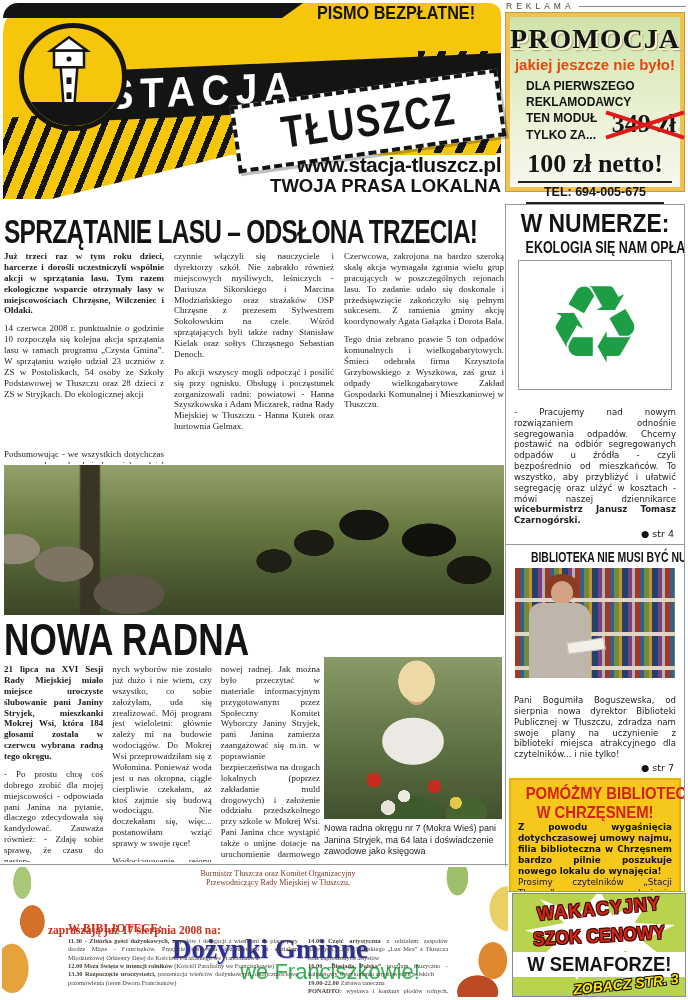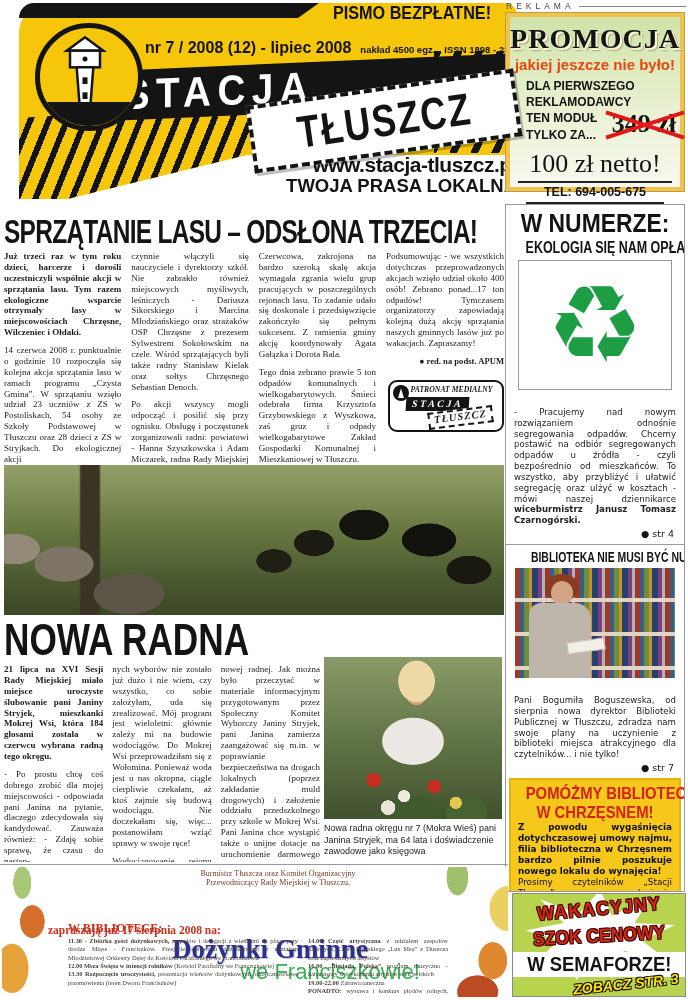--- a/index.html
+++ b/index.html
@@ -1,21 +1,21 @@
 <!DOCTYPE html>
 <html><head>
 <meta charset="utf-8">
 <style>
   html,body{margin:0;padding:0;}
   body{width:688px;height:1000px;position:relative;background:#fff;overflow:hidden;
        font-family:"Liberation Sans",sans-serif;color:#141414;}
   .abs{position:absolute;}
 
   
-  #masthead{left:19px;top:3px;width:436px;height:198px;}
+  #masthead{left:3px;top:3px;width:436px;height:198px;}
   .mh-yellow{left:0;top:0;width:498px;height:152px;background:#F6C60A;border-radius:30px 12px 6px 4px;}
   .mh-topstrip{left:0;top:0;width:300px;height:15px;background:#141414;border-radius:30px 0 0 0;
                clip-path:polygon(0 0,100% 0,93% 100%,0 100%);}
   .mh-free{left:288px;top:0;width:210px;text-align:center;font-weight:bold;font-size:18px;
            transform:scaleX(.9);transform-origin:center;white-space:nowrap;}
   .mh-tracks{left:0;top:92px;width:345px;height:104px;background-color:#F6C60A;
              background-image:repeating-linear-gradient(112deg,#141414 0 6px,rgba(0,0,0,0) 6px 17px);
              clip-path:polygon(100% 0,100% 30%,14% 100%,0 100%,0 22%);}
   .mh-rstripes{left:415px;top:48px;width:83px;height:102px;
                background:repeating-linear-gradient(115deg,#141414 0 7px,rgba(0,0,0,0) 7px 19px);}
@@ -44,29 +44,29 @@
   #promo{left:506px;top:13px;width:178px;height:178px;background:linear-gradient(180deg,#cfe3a8,#e9f1d2 55%,#f7f8ef);
          border:4px solid #F2C14E;box-shadow:0 0 0 1px #b9a14a;box-sizing:border-box;}
   .promo-title{margin-top:6px;text-align:center;font-family:"Liberation Serif",serif;font-weight:bold;
                font-size:28px;letter-spacing:1px;text-shadow:2px 2px 0 #fdf6d8,3px 3px 1px #a8a880;}
   .promo-sub{text-align:center;color:#E8470F;font-weight:bold;font-size:15px;margin-top:1px;}
   .promo-lines{margin:5px 0 0 16px;font-size:12px;font-weight:bold;line-height:1.35;width:110px;}
   .promo-old{position:absolute;right:4px;top:92px;font-family:"Liberation Serif",serif;
              font-weight:bold;font-size:26px;}
   .promo-old .x1,.promo-old .x2{position:absolute;left:-8px;top:14px;width:82px;height:4px;background:#E01818;}
   .promo-old .x1{transform:rotate(18deg);} .promo-old .x2{transform:rotate(-18deg);}
-  .promo-new{margin:6px 8px 0;text-align:center;font-family:"Liberation Serif",serif;font-weight:normal;
+  .promo-new{margin:6px 8px 0;text-align:center;font-family:"Liberation Serif",serif;font-weight:bold;
              font-size:26px;border-bottom:2px solid #222;padding-bottom:2px;}
   .promo-tel{margin:2px 16px 0;text-align:center;font-weight:bold;font-size:12.5px;
              border-bottom:2px solid #222;padding-bottom:3px;}
 
   
   .headline{font-weight:bold;white-space:nowrap;transform-origin:left center;}
   #headline1{left:4px;top:212px;width:500px;font-size:34px;transform:scaleX(.72);letter-spacing:-1px;}
-  #cols4{left:4px;top:251px;width:500px;height:213px;display:grid;grid-template-columns:repeat(4,1fr);
+  #cols4{left:4px;top:251px;width:500px;height:213px;display:grid;grid-template-columns:repeat(3,1fr);
          gap:10px;overflow:hidden;}
   .bodytext{font-family:"Liberation Serif",serif;font-size:9px;line-height:1.21;text-align:justify;color:#1d1d1d;}
   .bodytext p{margin:0 0 7px 0;}
   p.lead{font-weight:bold;}
   .byline{text-align:right;font-family:"Liberation Serif",serif;font-weight:bold;font-size:8.6px;margin-top:4px;}
   .badge{margin:14px 0 0 2px;width:116px;border:2px solid #141414;border-radius:9px;background:#fff;
          position:relative;padding:3px 4px 5px;box-sizing:border-box;font-style:italic;}
   .badge-icon{position:absolute;left:3px;top:3px;width:16px;height:16px;background:#141414;border-radius:50%;}
   .badge-icon i{position:absolute;left:5px;top:3px;width:6px;height:10px;background:#fff;
                 clip-path:polygon(50% 0,100% 100%,0 100%);}
@@ -177,25 +177,20 @@
 </style>
 </head>
 <body>
 
 <div class="abs" id="masthead">
   <div class="abs mh-yellow"></div>
   <div class="abs mh-tracks"></div>
   <div class="abs mh-rstripes"></div>
   <div class="abs mh-topstrip"></div>
   <div class="abs mh-free">PISMO BEZPŁATNE!</div>
-  <div class="abs mh-issue">
-    <span class="big">nr 7 / 2008 (12) - lipiec 2008</span>
-    <span class="sm">nakład 4500 egz.</span>
-    <span class="sm">ISSN 1898 - 2336</span>
-  </div>
   <div class="abs mh-band">
     <div class="mh-stacja">STACJA</div>
   </div>
   <div class="abs mh-circle">
     <svg viewBox="0 0 60 96" width="50" height="84">
       <polygon points="8,20 30,4 52,20" fill="#fff" stroke="#141414" stroke-width="3"></polygon>
       <rect x="12" y="20" width="36" height="20" fill="#fff" stroke="#141414" stroke-width="3"></rect>
       <circle cx="30" cy="30" r="3" fill="#141414"></circle>
       <polygon points="20,40 40,40 36,92 24,92" fill="#fff" stroke="#141414" stroke-width="3"></polygon>
       <rect x="27" y="52" width="6" height="8" fill="#141414"></rect>

